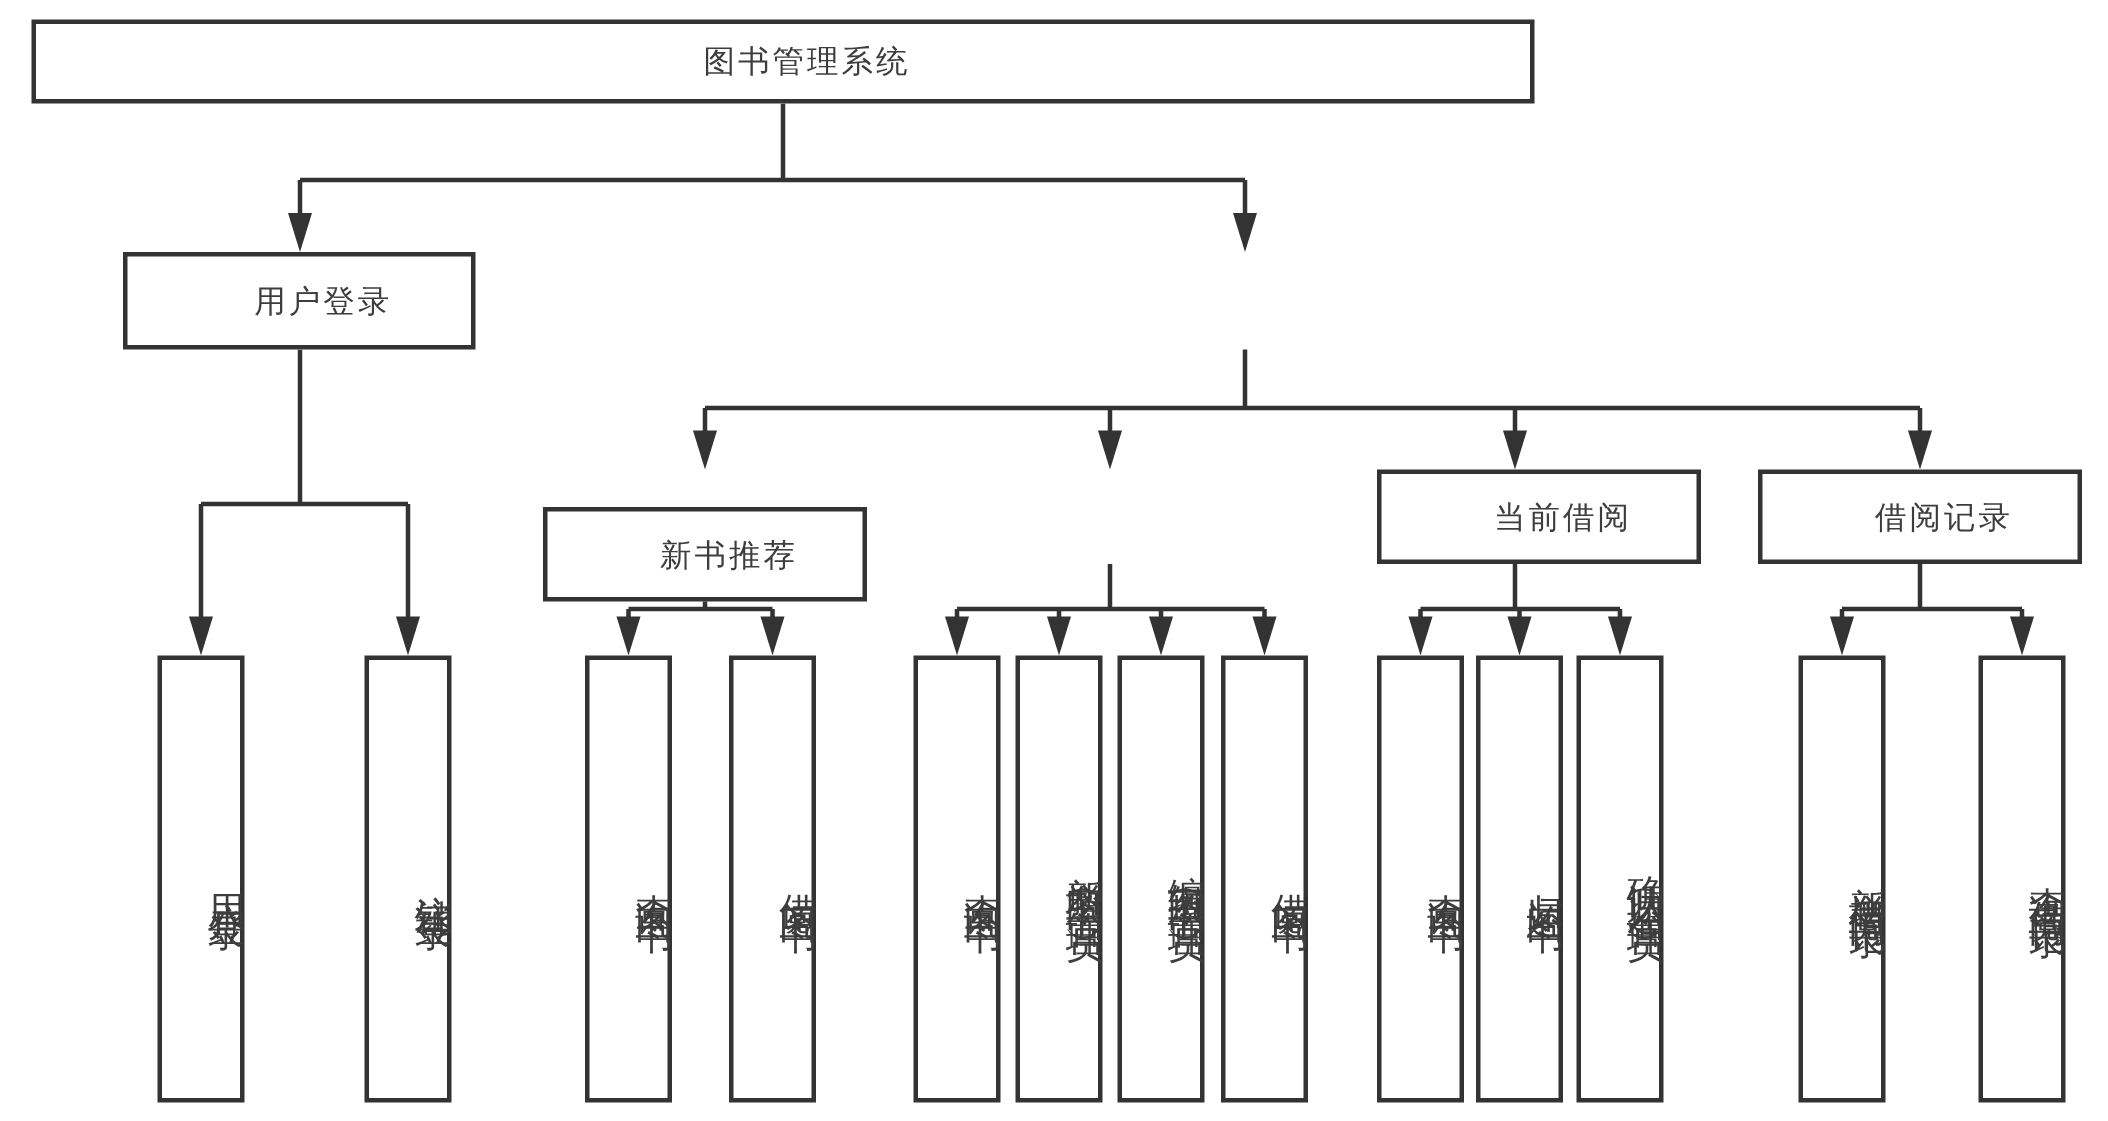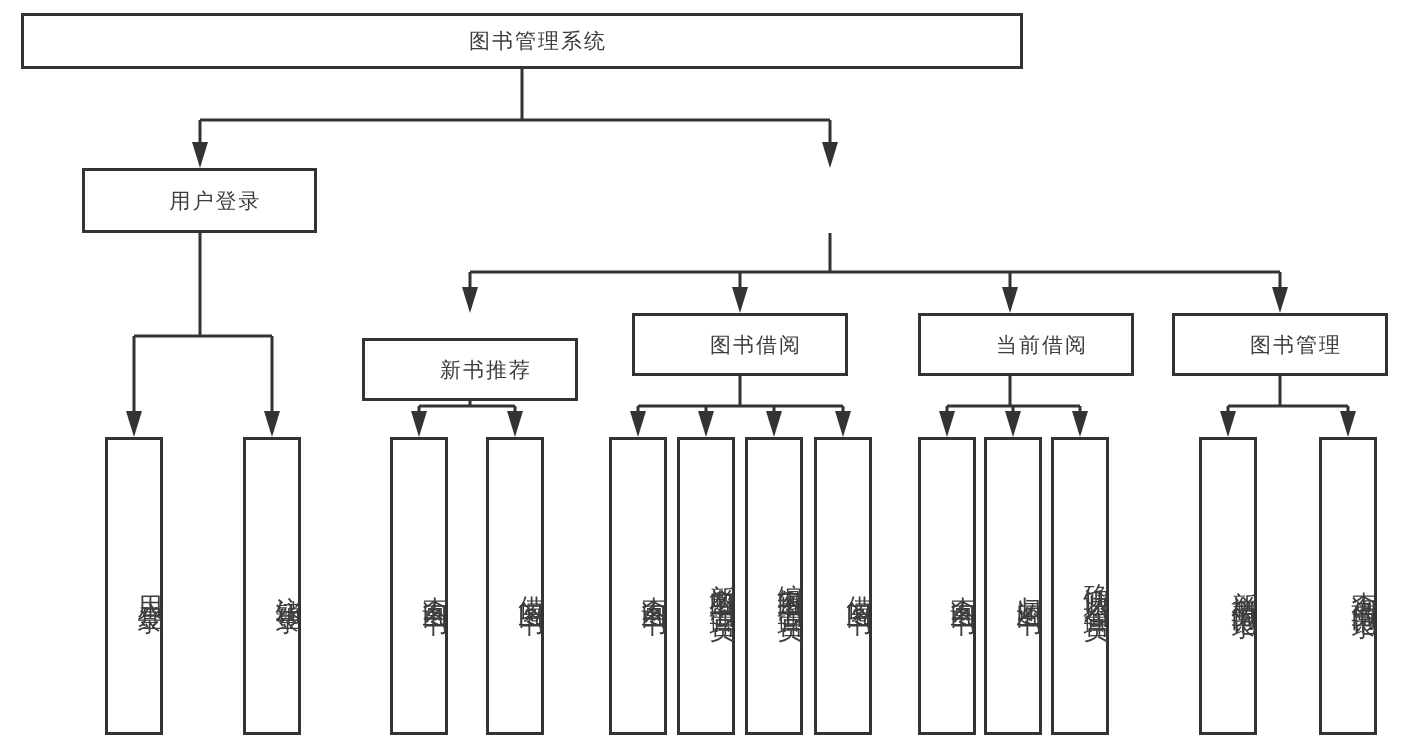--- a/index.html
+++ b/index.html
@@ -106,28 +106,25 @@
     <span>图书管理系统</span>
   </div>
 
   <div class="node hbox" style="left:82px; top:168px; width:235px; height:65px;">
     <span>用户登录</span>
   </div>
 
   <div class="node hbox" style="left:362px; top:313px; width:216px; height:63px;margin-top:25px;">
     <span>新书推荐</span>
   </div>
-  <div class="node hbox" style="left:632px; top:313px; width:216px; height:63px;">
-    <span>图书借阅</span>
-  </div>
   <div class="node hbox" style="left:902px; top:313px; width:216px; height:63px;margin-left:16px;">
     <span>当前借阅</span>
   </div>
   <div class="node hbox" style="left:1172px; top:313px; width:216px; height:63px;">
-    <span>图书管理</span>
+    <span>借阅记录</span>
   </div>
 
   <div class="node vbox" style="left:105px; top:437px; width:58px; height:298px;">
     <span>用户登录</span>
   </div>
   <div class="node vbox" style="left:243px; top:437px; width:58px; height:298px;">
     <span>注销登录</span>
   </div>
 
   <div class="node vbox" style="left:390px; top:437px; width:58px; height:298px;">

